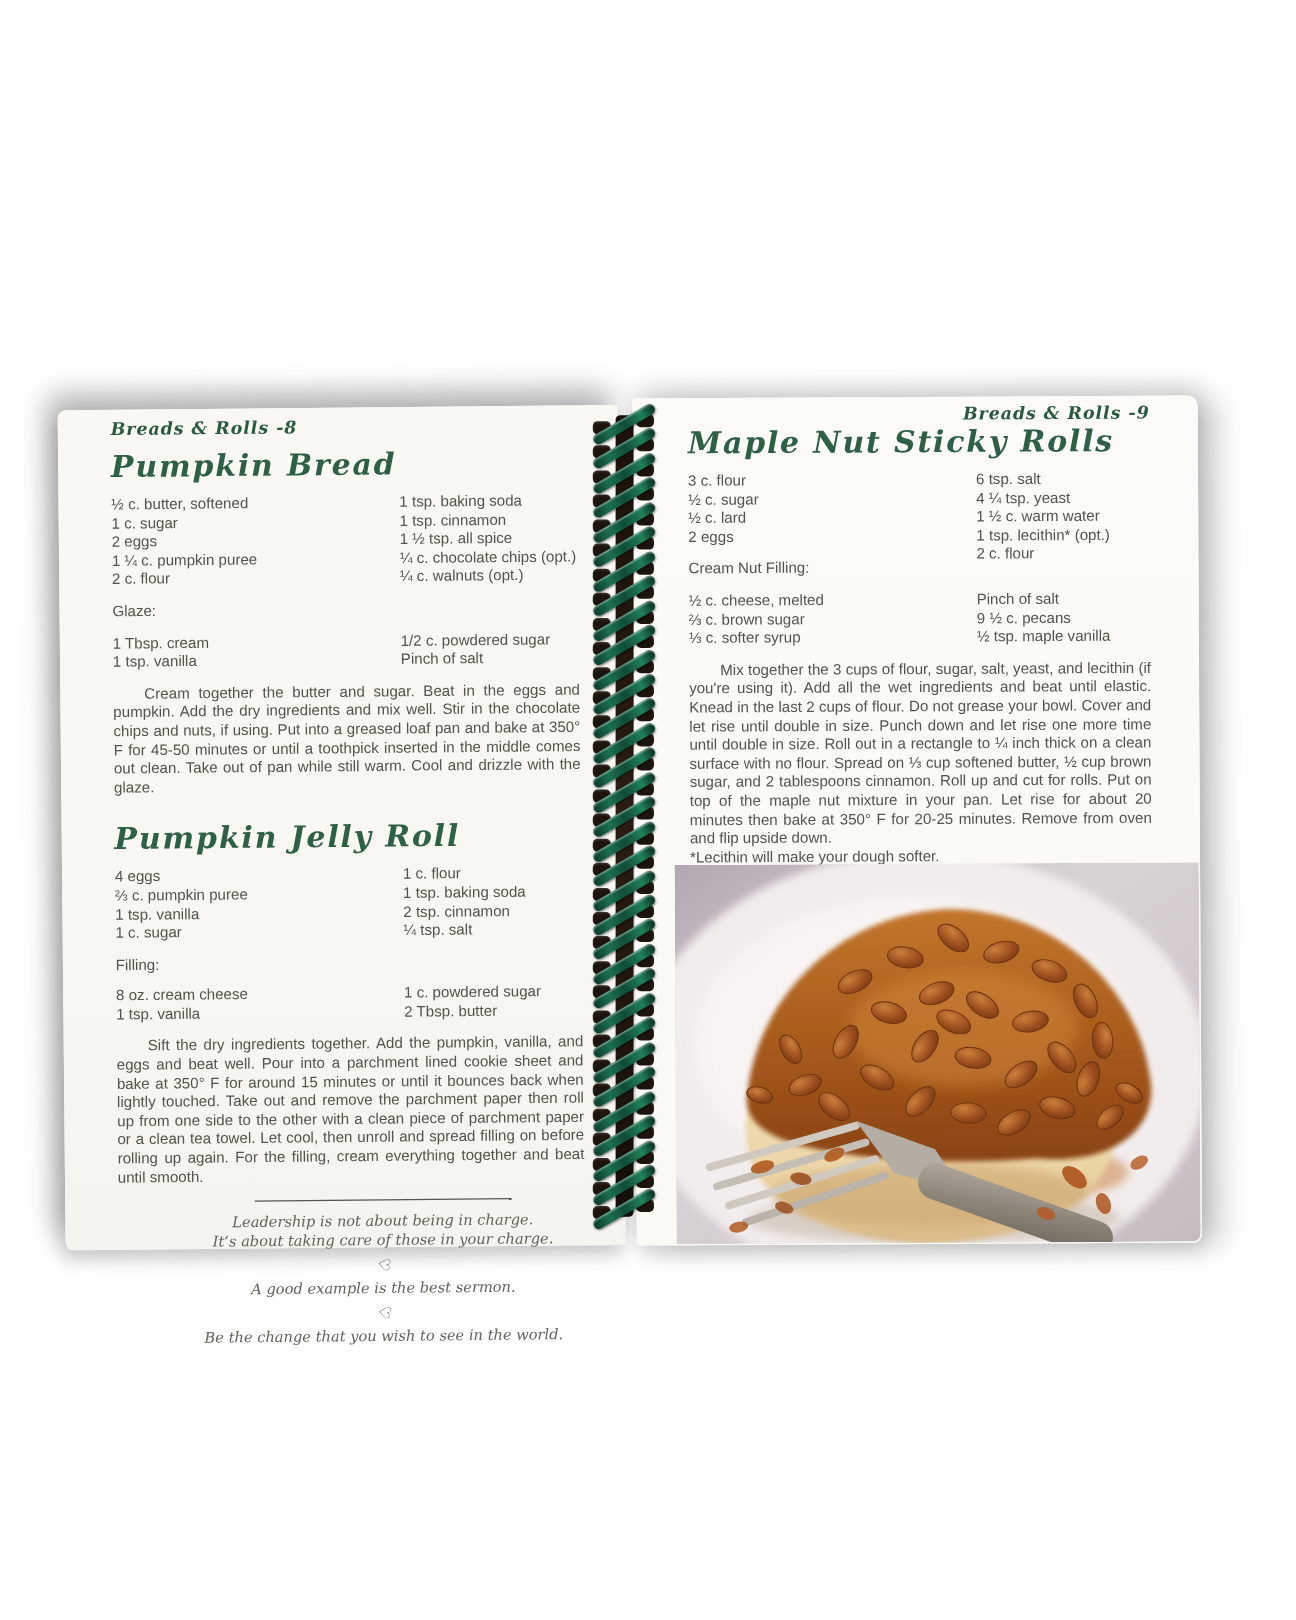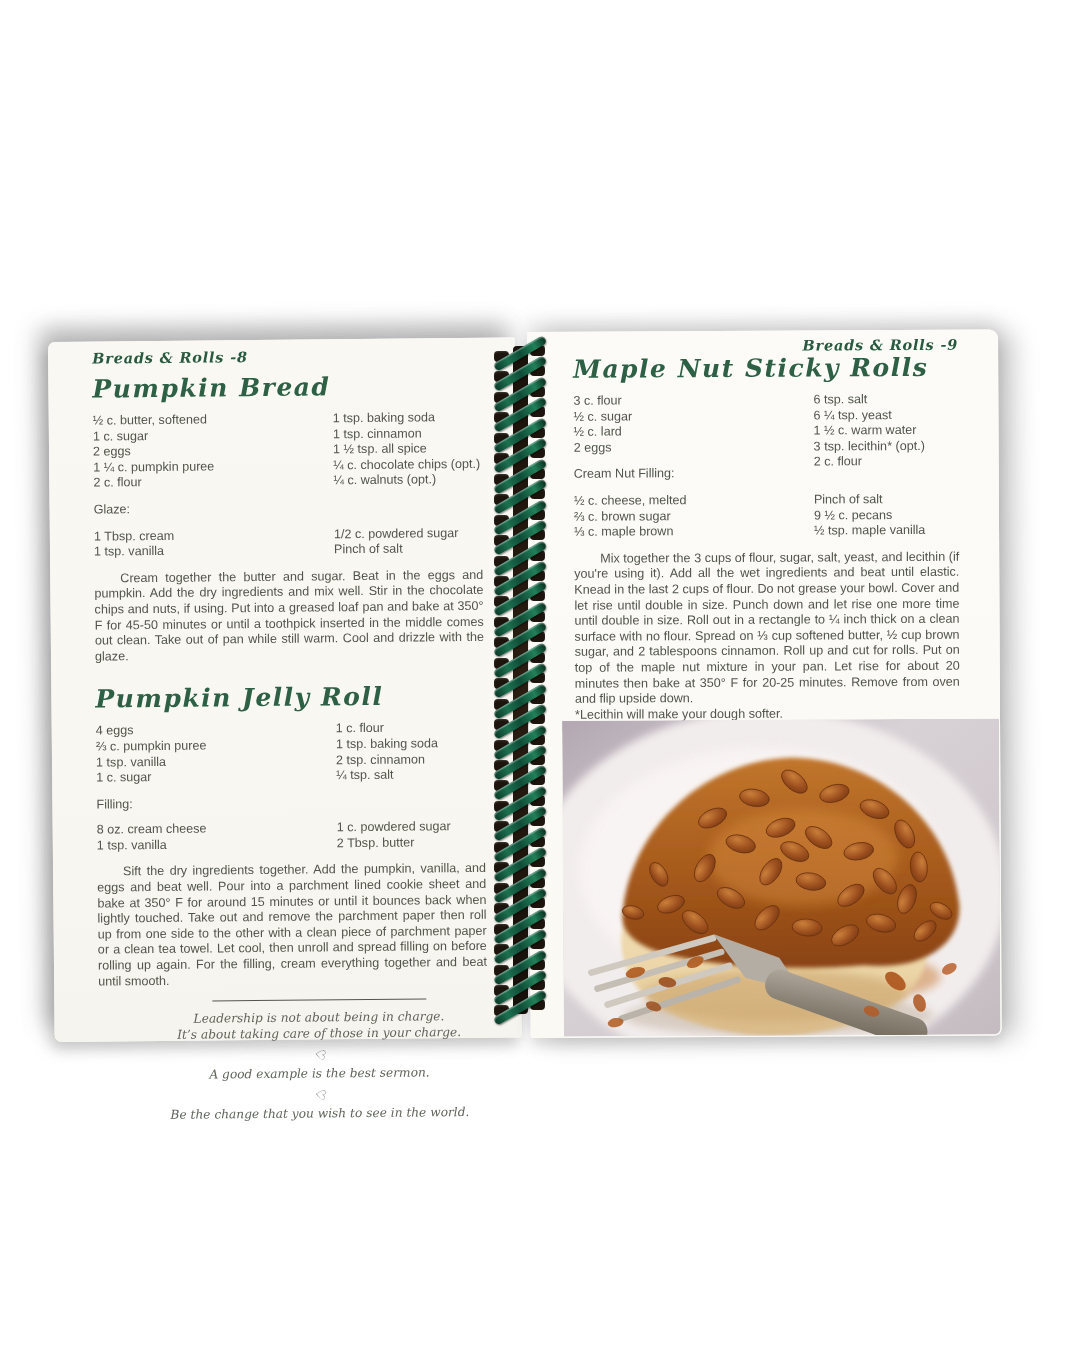--- a/index.html
+++ b/index.html
@@ -157,32 +157,32 @@
         <div>
             <div class="ing">3 c. flour</div>
             <div class="ing">½ c. sugar</div>
             <div class="ing">½ c. lard</div>
             <div class="ing">2 eggs</div>
           </div>
         <div class="sub-label">Cream Nut Filling:</div>
       </div>
       <div>
           <div class="ing">6 tsp. salt</div>
-          <div class="ing">6 ¼ tsp. yeast</div>
+          <div class="ing">4 ¼ tsp. yeast</div>
           <div class="ing">1 ½ c. warm water</div>
-          <div class="ing">3 tsp. lecithin* (opt.)</div>
+          <div class="ing">1 tsp. lecithin* (opt.)</div>
           <div class="ing">2 c. flour</div>
         </div>
     </div>
 
     <div class="ing-grid" style="margin-top:11px;">
       <div>
           <div class="ing">½ c. cheese, melted</div>
           <div class="ing">⅔ c. brown sugar</div>
-          <div class="ing">⅓ c. maple brown</div>
+          <div class="ing">⅓ c. softer syrup</div>
         </div>
       <div>
           <div class="ing">Pinch of salt</div>
           <div class="ing">9 ½ c. pecans</div>
           <div class="ing">½ tsp. maple vanilla</div>
         </div>
     </div>
 
     <p class="para">Mix together the 3 cups of flour, sugar, salt, yeast, and lecithin (if you're using it). Add all the wet ingredients and beat until elastic. Knead in the last 2 cups of flour. Do not grease your bowl. Cover and let rise until double in size. Punch down and let rise one more time until double in size. Roll out in a rectangle to ¼ inch thick on a clean surface with no flour. Spread on ⅓ cup softened butter, ½ cup brown sugar, and 2 tablespoons cinnamon. Roll up and cut for rolls. Put on top of the maple nut mixture in your pan. Let rise for about 20 minutes then bake at 350° F for 20-25 minutes. Remove from oven and flip upside down.</p>
     <p class="para footnote">*Lecithin will make your dough softer.</p>

